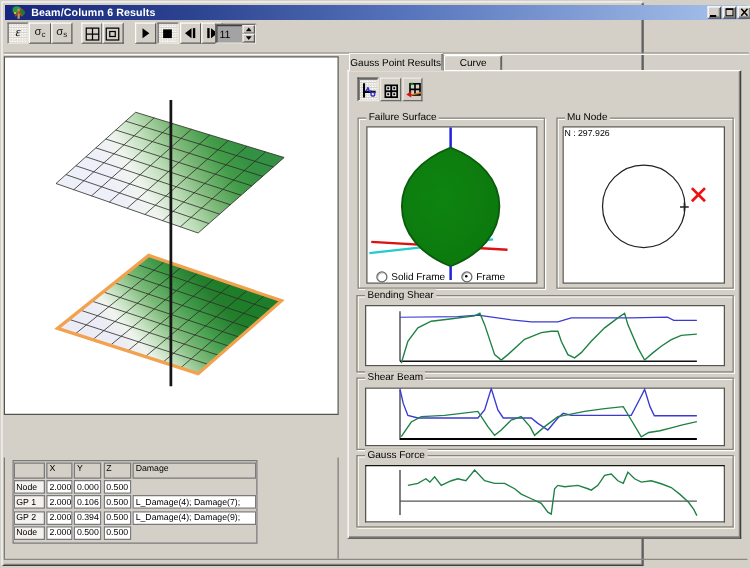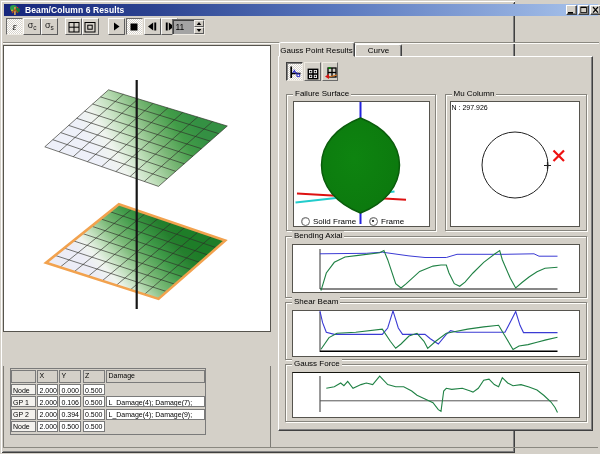--- a/index.html
+++ b/index.html
@@ -221,32 +221,32 @@
 <path d="M359.5 117 C383.5 126.5 398.5 143 398.5 164 C398.5 185.5 383.5 202.5 359.5 212 C335.5 202.5 320.5 185.5 320.5 164 C320.5 143 335.5 126.5 359.5 117 Z" fill="url(#lg)" stroke="#0a5c0c" stroke-width="1.5"></path>
 </svg>
  <div class="radio" style="left:299.5px;top:215.5px"></div>
  <span class="rlab" style="left:312px;top:216px">Solid Frame</span>
  <div class="radio" style="left:367.5px;top:215.5px">
       <div class="dot"></div>
     </div>
  <span class="rlab" style="left:380px;top:216px">Frame</span>
 
  <div class="gb" style="left:443.5px;top:93px;width:142px;height:137px">
-      <span class="lab">Mu Column</span>
+      <span class="lab">Mu Node</span>
     </div>
  <div class="white" style="left:448.5px;top:99.5px;width:130.5px;height:126px"></div>
  <span class="rlab" style="left:450.5px;top:101.5px;font-size:7px">N : 297.926</span>
  <svg style="position:absolute;left:449px;top:100px;width:142px;height:125px" viewBox="449 100 142 125">
 <circle cx="514" cy="164" r="33" fill="none" stroke="#222" stroke-width="1"></circle>
 <path d="M543 164.5 h7 M546.5 161 v7" stroke="#222" stroke-width="1.2" fill="none"></path>
 <path d="M552.5 149.5 L563 160 M563 149.5 L552.5 160" stroke="#ee1111" stroke-width="2.2" fill="none"></path>
 </svg>
 
  <div class="gb" style="left:284px;top:235px;width:302px;height:62px">
-      <span class="lab">Bending Axial</span>
+      <span class="lab">Bending Shear</span>
     </div>
  <div class="white" style="left:290.5px;top:242.5px;width:288.5px;height:49.5px"></div>
  <svg style="position:absolute;left:291px;top:243px;width:287px;height:48px" viewBox="291 243 287 48">
 <line x1="319" y1="248" x2="319" y2="288" stroke="#333" stroke-width="1"></line>
 <line x1="319" y1="288" x2="556.5" y2="288" stroke="#111" stroke-width="1.2"></line>
 <polyline points="318.9,252.8 365.3,252.3 381.3,251.2 408.0,254.9 424.0,256.5 445.3,256.5 456.0,253.3 504.0,253.3 533.0,252.8 538.0,255.2 556.5,255.2" fill="none" stroke="#3b3bd4" stroke-width="1"></polyline>
 <polyline points="320.0,289.6 325.3,272.0 333.3,261.3 344.0,256.0 357.3,254.4 378.7,251.7 382.9,249.6 386.7,258.7 394.7,282.7 400.0,287.0 405.3,282.7 418.7,270.4 432.0,265.1 440.0,264.0 445.3,264.0 448.0,272.0 453.3,282.7 458.7,285.3 464.0,281.1 472.0,272.0 482.7,261.3 493.3,253.3 498.7,249.6 501.3,258.7 509.3,277.3 514.7,287.0 521.0,281.5 528.0,276.0 536.0,270.7 544.0,267.3 556.5,266.3" fill="none" stroke="#1f8144" stroke-width="1.1"></polyline>
 </svg>
 
  <div class="gb" style="left:284px;top:301px;width:302px;height:58px">

